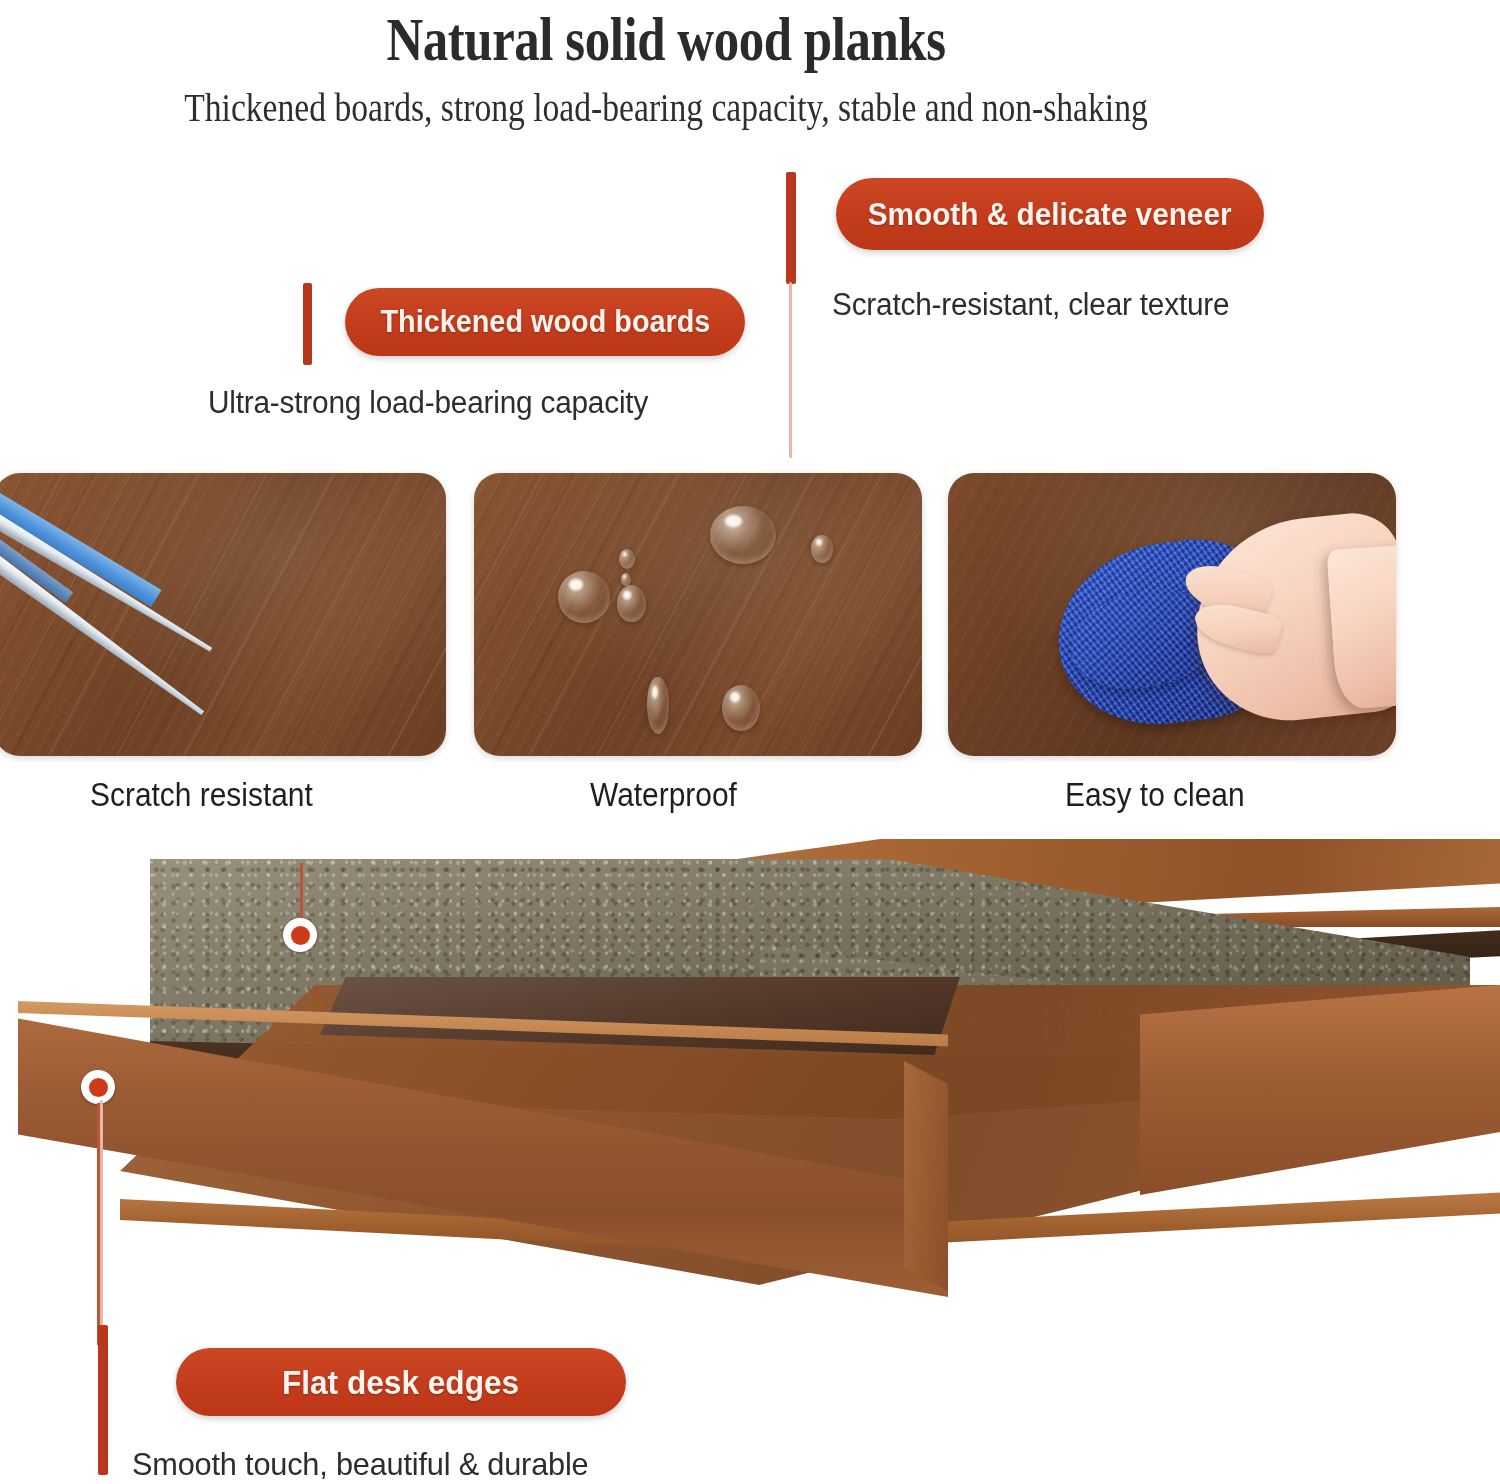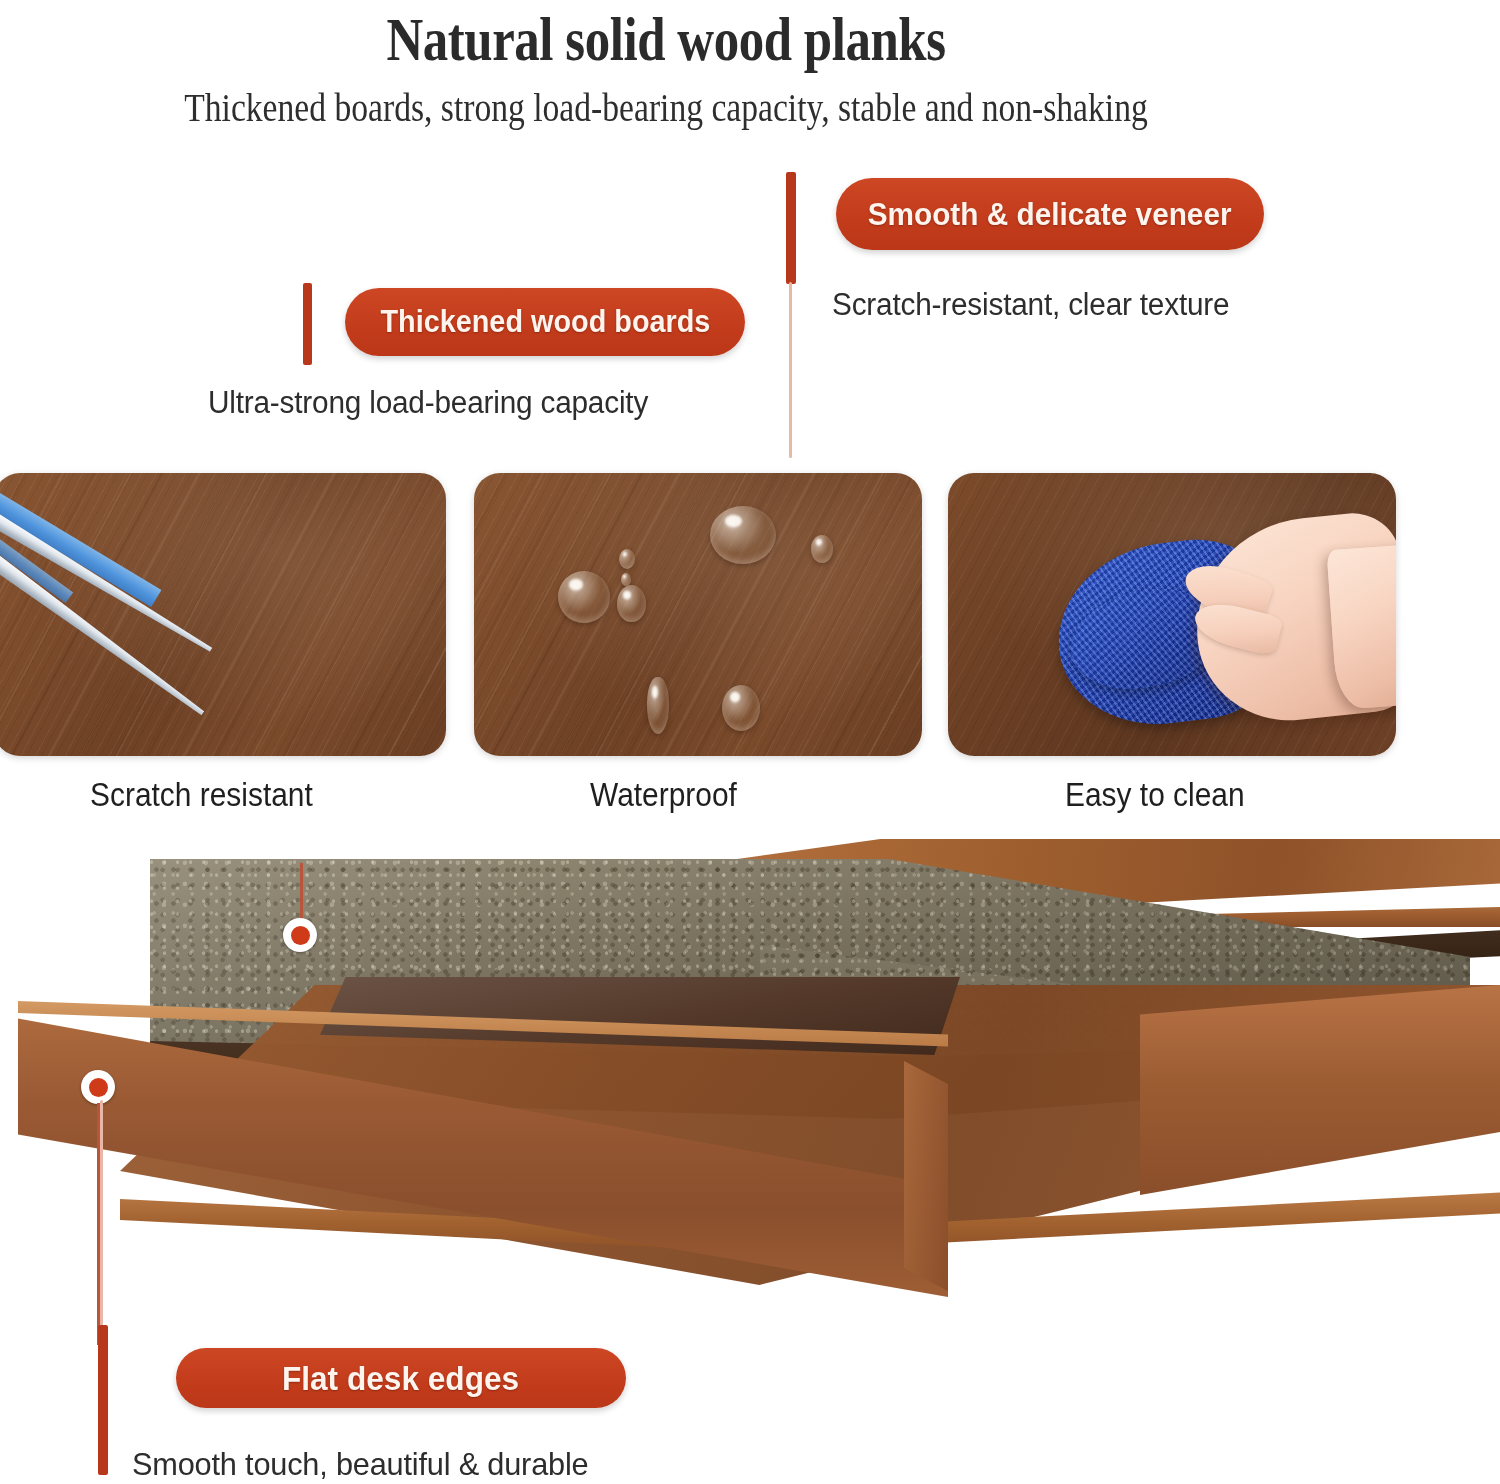--- a/index.html
+++ b/index.html
@@ -77,21 +77,21 @@
   #tick-thick  { left:303px; top:283px; width:9px;  height:82px; }
   #sub-thick   { left:208px; top:385px; }
 
   
   #badge-veneer { left:836px; top:178px; width:428px; height:72px; font-size:32px; }
   #tick-veneer  { left:786px; top:172px; width:10px; height:112px; }
   #tick-veneer-thin { left:789px; top:282px; height:176px; }
   #sub-veneer   { left:832px; top:287px; }
 
   
-  #badge-flat { left:176px; top:1348px; width:450px; height:60px; font-size:34px; }
+  #badge-flat { left:176px; top:1348px; width:450px; height:68px; font-size:34px; }
   #tick-flat  { left:98px;  top:1325px; width:10px; height:150px; }
   #tick-flat-thin { left:100px; top:1100px; height:230px; }
   #sub-flat   { left:132px; top:1446px; font-size:32px; }
 
   
   .panels { position:absolute; left:0; top:473px; width:1500px; height:290px; }
   .panel {
     position:absolute; top:0; height:283px;
     border-radius:26px;
     overflow:hidden;

